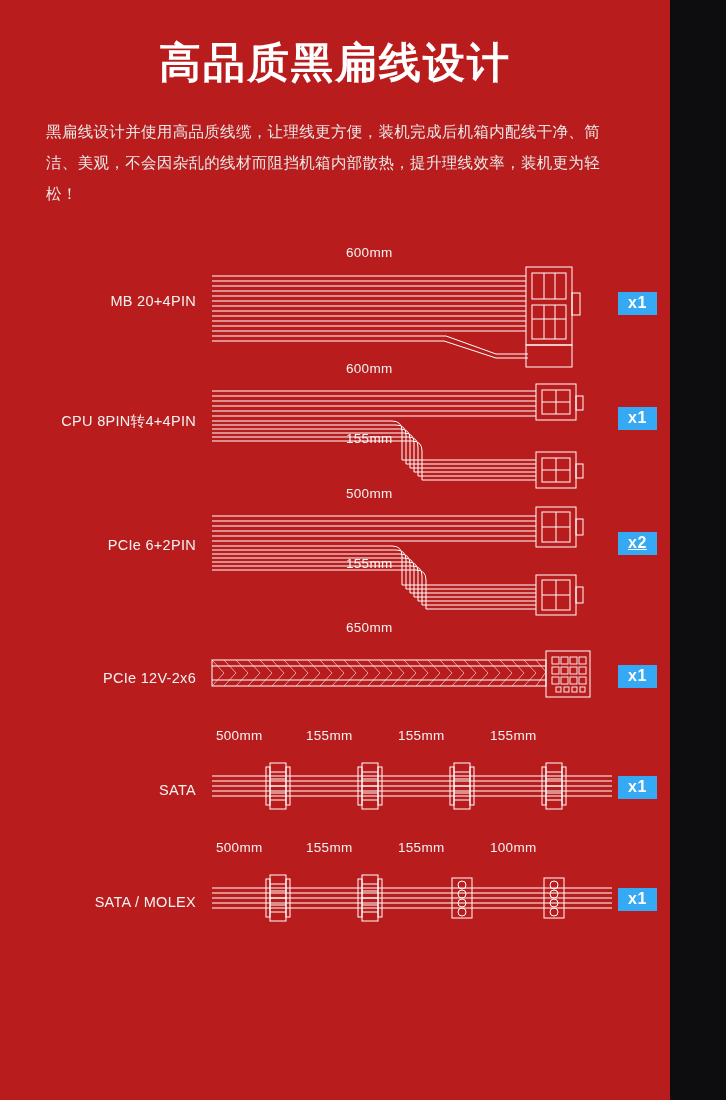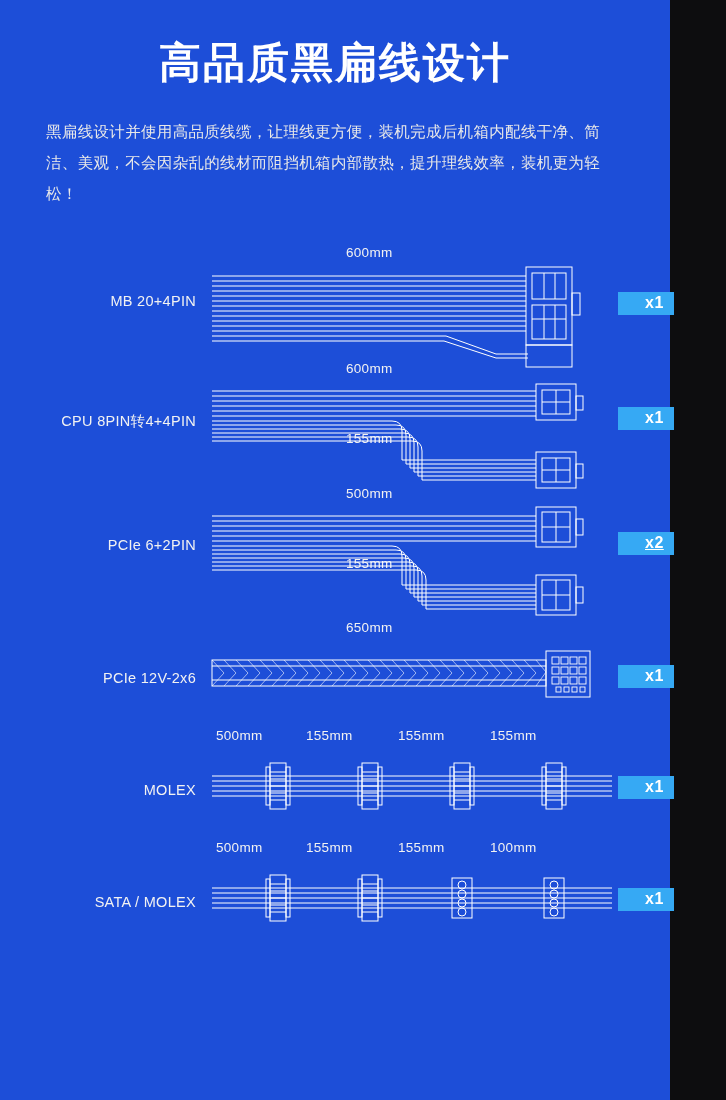--- a/index.html
+++ b/index.html
@@ -14,21 +14,21 @@
     position: relative;
     overflow: hidden;
     font-family: "Liberation Sans", "DejaVu Sans", sans-serif;
     color: #ffffff;
   }
 
   .page {
     width: 670px;
     height: 1100px;
     position: relative;
-    background: #1d4ed8;
+    background: #b91c1c;
   }
 
   
   .title {
     text-align: center;
     font-size: 42px;
     font-weight: bold;
     letter-spacing: 2px;
     color: #ffffff;
     padding-top: 38px;
@@ -66,21 +66,21 @@
     letter-spacing: 0.3px;
   }
 
   .qty {
     position: absolute;
     background: #36a9f4;
     color: #ffffff;
     font-size: 16px;
     font-weight: bold;
     border-radius: 0;
-    padding: 3px 10px 4px 27px;
+    padding: 3px 10px 4px 10px;
     line-height: 1;
     letter-spacing: 0.5px;
   }
 
   .dim {
     position: absolute;
     font-size: 13.5px;
     color: #f2f2f2;
     white-space: nowrap;
     letter-spacing: 0.3px;
@@ -282,21 +282,21 @@
                 <rect x="368" y="41" width="5" height="5"></rect>
               <rect x="376" y="41" width="5" height="5"></rect>
                 <rect x="384" y="41" width="5" height="5"></rect>
             </g>
           </g>
         </svg>
       </div>
     </div>
 
     <div class="cable-row" style="height:112px;">
-      <div class="row-label" style="top:48px;">MOLEX</div>
+      <div class="row-label" style="top:48px;">SATA</div>
       <div class="dim" style="left:216px; top:-6px;">500mm</div>
       <div class="dim" style="left:306px; top:-6px;">155mm</div>
       <div class="dim" style="left:398px; top:-6px;">155mm</div>
       <div class="dim" style="left:490px; top:-6px;">155mm</div>
       <div class="qty" style="left:618px; top:42px;">x1</div>
       <div class="art" style="top:20px;">
         <svg width="430" height="70" viewBox="0 0 430 70">
           <g stroke="#ffffff" stroke-width="1" fill="none">
             <line x1="16" y1="22" x2="416" y2="22"></line>
             <line x1="16" y1="27" x2="416" y2="27"></line>

